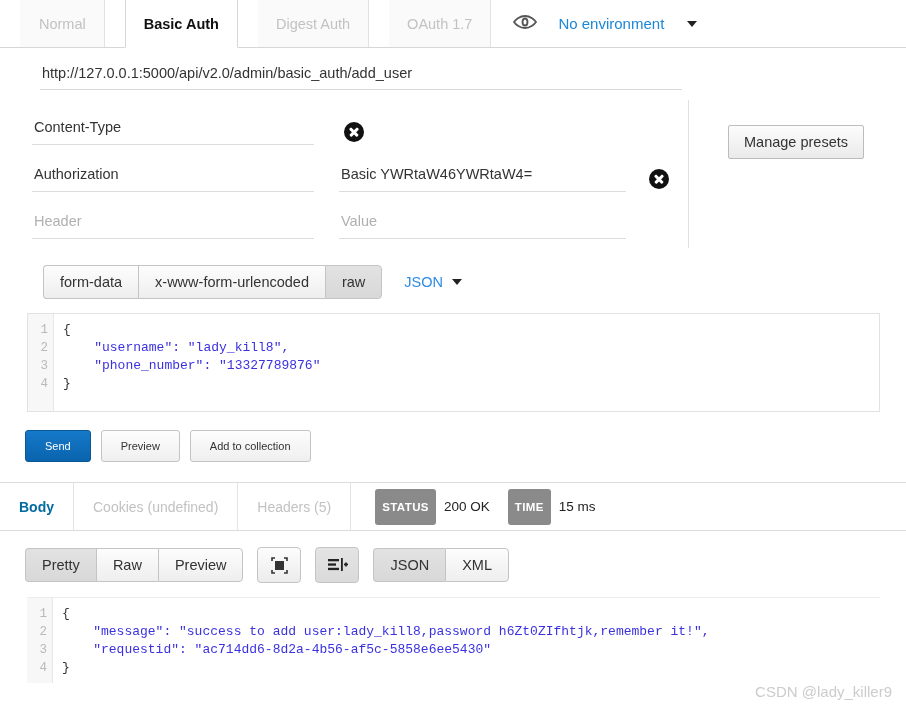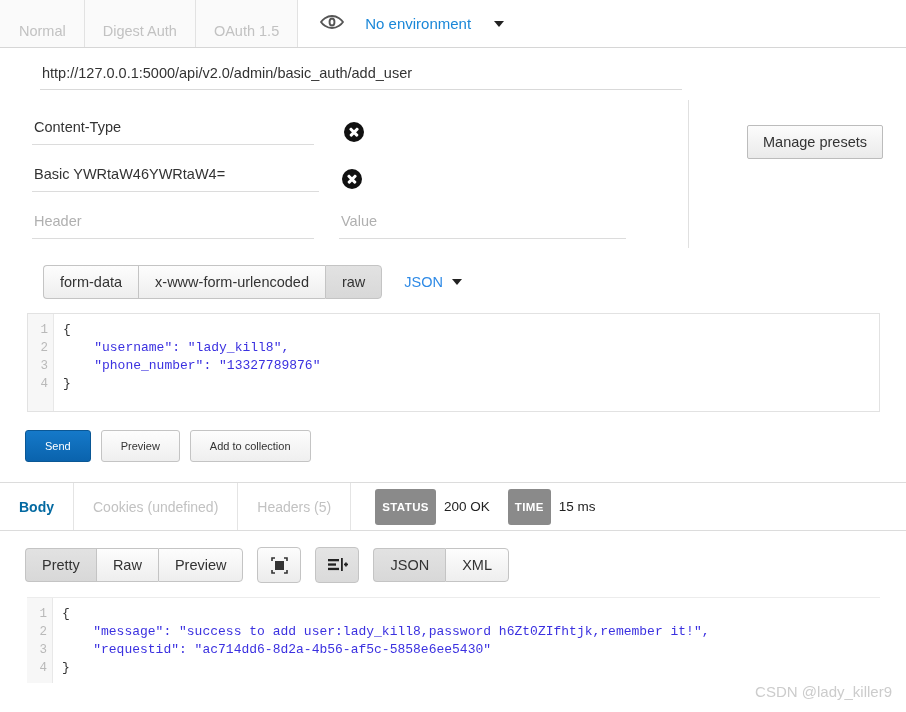--- a/index.html
+++ b/index.html
@@ -16,28 +16,29 @@
   
   .topbar {
     position: relative;
     height: 47px;
     border-bottom: 1px solid #d6d6d6;
     display: flex;
     align-items: stretch;
     background: #fff;
   }
   .auth-tab {
-    display: flex; align-items: flex-end;
+    display: flex; align-items: center;
     padding: 8px 18px;
     font-size: 14.5px;
     color: #c2c2c2;
     border-right: 1px solid #e2e2e2;
     background: #fafafa;
     cursor: pointer;
     user-select: none;
+    margin-left: 20px;
   }
   .auth-tab:first-child { border-left: 1px solid transparent; }
   .auth-tab.active {
     color: #111;
     font-weight: bold;
     background: #fff;
     border-left: 1px solid #d6d6d6;
     border-right: 1px solid #d6d6d6;
     margin-bottom: -1px;
     border-bottom: 1px solid #fff;
@@ -119,21 +120,21 @@
     left: 50%; top: 50%;
     width: 11px; height: 2.6px;
     background: #fff;
     border-radius: 1px;
   }
   .del-btn::before { transform: translate(-50%,-50%) rotate(45deg); }
   .del-btn::after  { transform: translate(-50%,-50%) rotate(-45deg); }
 
   .manage-presets {
     position: absolute;
-    left: 747px; top: 17px;
+    left: 728px; top: 17px;
     padding: 8px 15px;
     font-size: 14.5px;
     color: #333;
     background: linear-gradient(#fcfcfc, #eaeaea);
     border: 1px solid #bcbcbc;
     border-radius: 2px;
     cursor: pointer;
     font-family: "Liberation Sans", sans-serif;
   }
 
@@ -297,25 +298,28 @@
 </style>
 </head>
 <body>
 
 <div id="app">
 
   <div class="topbar">
     <div class="auth-tab">
       <span>Normal</span>
     </div>
+    <div class="auth-tab active">
+      <span>Basic Auth</span>
+    </div>
     <div class="auth-tab">
       <span>Digest Auth</span>
     </div>
     <div class="auth-tab">
-      <span>OAuth 1.5</span>
+      <span>OAuth 1.7</span>
     </div>
     <div class="env-zone">
       <span class="eye-icon">
         <svg width="24" height="14" viewBox="0 0 24 14">
           <path d="M12 1C6.5 1 2.2 5.2 1 7c1.2 1.8 5.5 6 11 6s9.8-4.2 11-6c-1.2-1.8-5.5-6-11-6z" fill="none" stroke="#555" stroke-width="1.8"></path>
           <ellipse cx="12" cy="7" rx="3.4" ry="4.6" fill="#555"></ellipse>
           <ellipse cx="12" cy="7" rx="1.5" ry="2.6" fill="#fff"></ellipse>
         </svg>
       </span>
       <span class="env-link">No environment</span>
@@ -329,20 +333,21 @@
 
   <div class="headers-wrap">
     <div class="hdr-divider"></div>
 
     <div class="hdr-row">
       <input class="hdr-name" type="text" value="Content-Type" style="">
       <div class="del-btn"></div>
     </div>
 
     <div class="hdr-row">
+      <input class="hdr-name" type="text" value="Authorization" style="">
       <input class="hdr-value" type="text" value="Basic YWRtaW46YWRtaW4=" style="">
       <div class="del-btn"></div>
     </div>
 
     <div class="hdr-row">
       <input class="hdr-name" type="text" placeholder="Header" style="">
       <input class="hdr-value" type="text" placeholder="Value" style="">
     </div>
 
     <div class="manage-presets">Manage presets</div>

